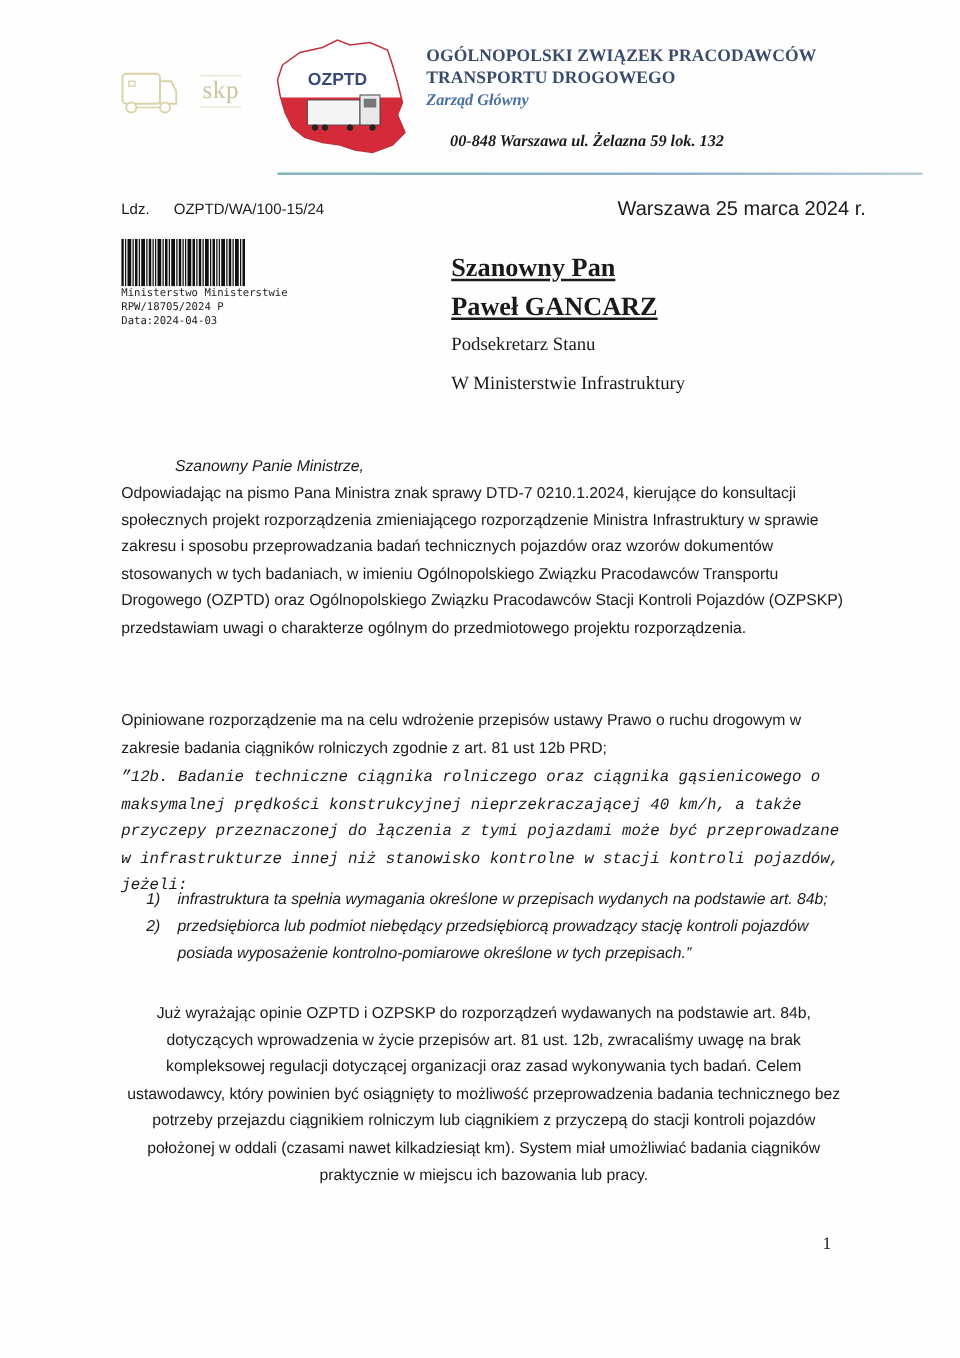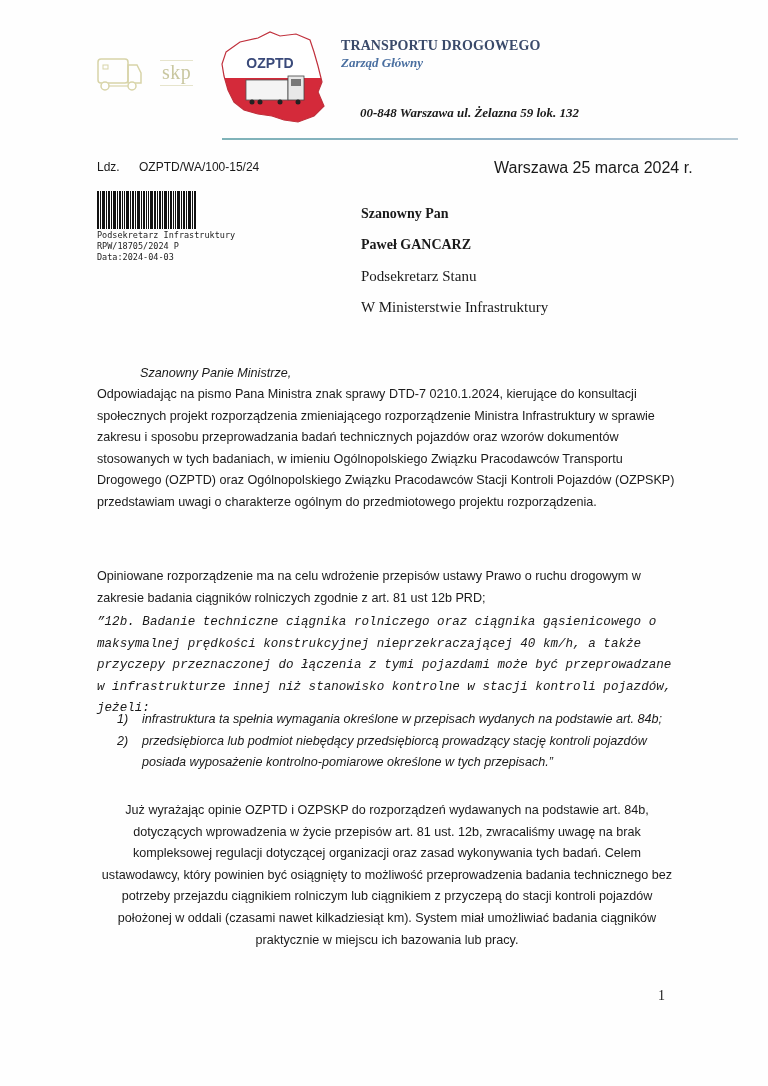--- a/index.html
+++ b/index.html
@@ -19,21 +19,21 @@
 
   .ldz { position: absolute; left: 97px; top: 160px; font-family: "Liberation Sans", sans-serif; font-size: 12px; }
   .ldz .lbl { display: inline-block; width: 42px; }
   .date { position: absolute; left: 494px; top: 159px; font-family: Liberation Sans, sans-serif; font-size: 16px; }
 
   .barcode { position: absolute; left: 97px; top: 191px; width: 100px; height: 38px; }
   .stamp { position: absolute; left: 97px; top: 230px; font-family: "DejaVu Sans Mono", monospace; font-size: 8.5px; line-height: 11px; color: #222; }
   .stamp div { white-space: nowrap; }
 
   .recipient { position: absolute; left: 361px; top: 204px; font-family: "Liberation Serif", serif; font-size: 15px; color: #1a1a1a; }
-  .recipient .r1, .recipient .r2 { font-weight: bold; font-size: 14px; }
+  .recipient .r1, .recipient .r2 { font-weight: bold; font-size: 21px; text-decoration: underline; }
   .recipient div { height: 31px; line-height: 20px; }
 
   .body { position: absolute; left: 97px; width: 580px; font-family: "Liberation Sans", sans-serif; font-size: 12.6px; line-height: 21.6px; color: #1a1a1a; }
   .salutation { position: absolute; left: 140px; top: 366px; font-family: "Liberation Sans", sans-serif; font-style: italic; font-size: 12.6px; }
   .p1 { top: 384px; }
   .p2 { top: 566px; }
   .quote { top: 612px; font-style: italic; font-family: Liberation Mono, monospace; }
   .list { position: absolute; left: 117px; top: 709px; width: 560px; font-family: "Liberation Sans", sans-serif; font-style: italic; font-size: 12.6px; line-height: 21.6px; }
   .list .item { display: flex; }
   .list .num { width: 25px; flex: none; }
@@ -72,20 +72,21 @@
       <rect x="70" y="50" width="16" height="24" fill="#e8e8e8" stroke="#444" stroke-width="0.8"></rect>
       <rect x="73" y="53" width="10" height="7" fill="#777"></rect>
       <circle cx="34" cy="76" r="2.5" fill="#222"></circle>
       <circle cx="42" cy="76" r="2.5" fill="#222"></circle>
       <circle cx="62" cy="76" r="2.5" fill="#222"></circle>
       <circle cx="80" cy="76" r="2.5" fill="#222"></circle>
     </g>
   </svg>
 
   <div class="org">
+    <div class="org-line">OGÓLNOPOLSKI ZWIĄZEK PRACODAWCÓW</div>
     <div class="org-line">TRANSPORTU DROGOWEGO</div>
     <div class="org-sub">Zarząd Główny</div>
   </div>
   <div class="org-addr">00-848 Warszawa ul. Żelazna 59 lok. 132</div>
   <div class="header-rule"></div>
 
   <div class="ldz">
     <span class="lbl">Ldz.</span><span>OZPTD/WA/100-15/24</span>
   </div>
   <div class="date">Warszawa 25 marca 2024 r.</div>
@@ -125,21 +126,21 @@
       <rect x="80" y="0" width="3" height="38"></rect>
         <rect x="84" y="0" width="1" height="38"></rect>
         <rect x="86" y="0" width="2" height="38"></rect>
       <rect x="89" y="0" width="1" height="38"></rect>
         <rect x="91" y="0" width="3" height="38"></rect>
         <rect x="95" y="0" width="1" height="38"></rect>
       <rect x="97" y="0" width="2" height="38"></rect>
     </g>
   </svg>
   <div class="stamp">
-    <div>Podsekretarz Infrastruktury</div>
+    <div>Ministerstwo Ministerstwie</div>
     <div>RPW/18705/2024 P</div>
     <div>Data:2024-04-03</div>
   </div>
 
   <div class="recipient">
     <div class="r1">Szanowny Pan</div>
     <div class="r2">Paweł GANCARZ</div>
     <div>Podsekretarz Stanu</div>
     <div>W Ministerstwie Infrastruktury</div>
   </div>

